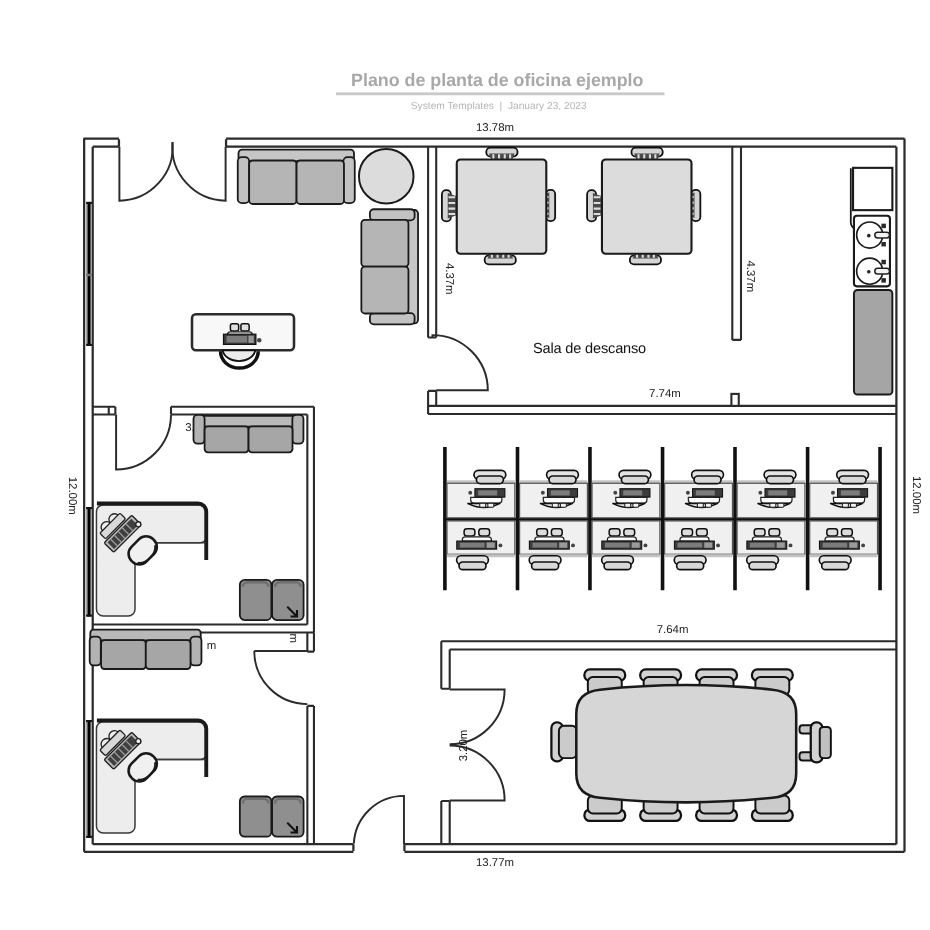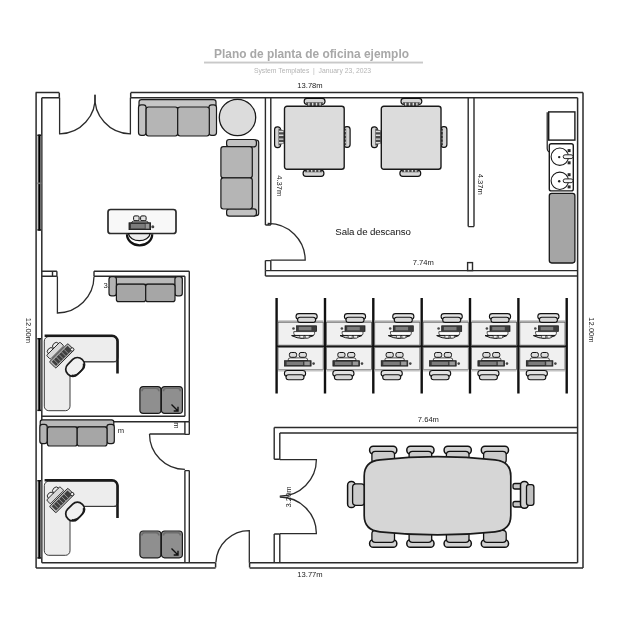--- a/index.html
+++ b/index.html
@@ -1,16 +1,16 @@
 <!DOCTYPE html>
 <html><head>
 <meta charset="utf-8">
 <style>
   html,body{margin:0;padding:0;background:#fff;}
-  .page{width:529px;height:620px;position:relative;font-family:"Liberation Sans",sans-serif;}
+  .page{width:529px;height:620px;position:relative;font-family:"Liberation Sans",sans-serif;padding-left:20px;}
   svg{display:block;}
   text{font-family:"Liberation Sans",sans-serif;}
 </style>
 </head>
 <body>
 <div class="page">
 <svg width="620" height="620" viewBox="0 0 620 620">
 <defs>
 
 <g id="cub1">

